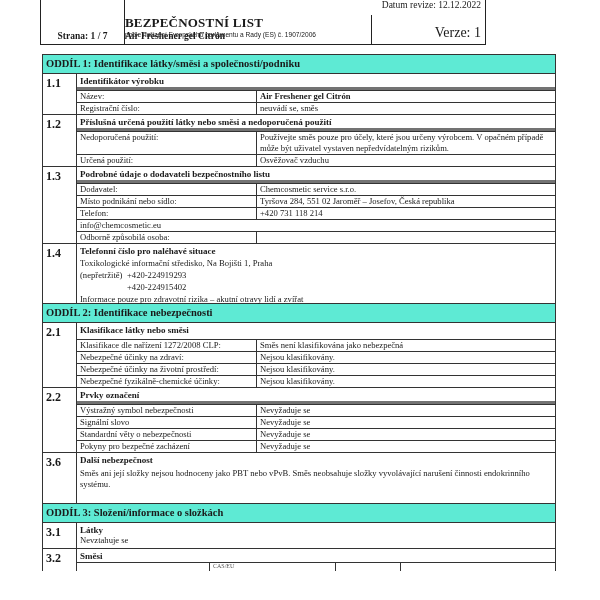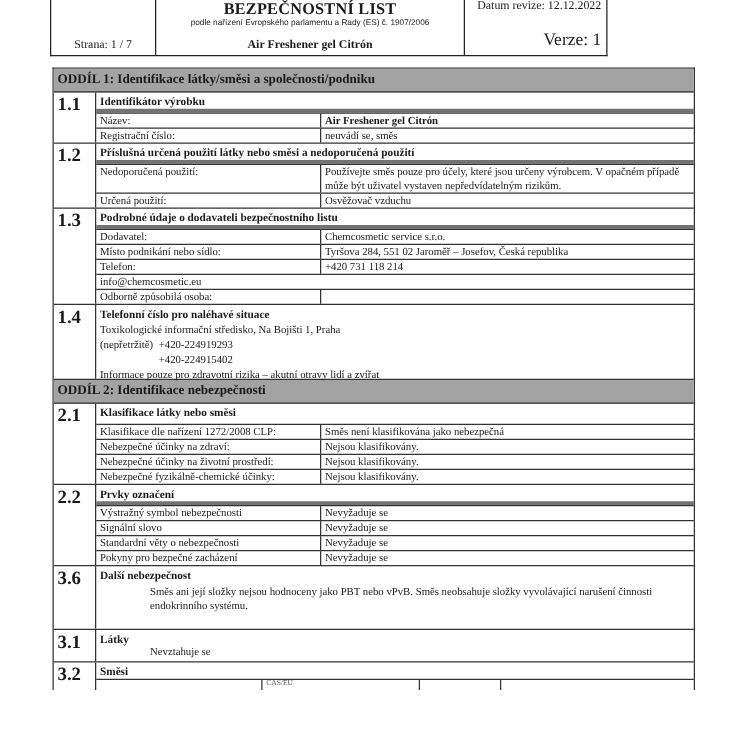--- a/index.html
+++ b/index.html
@@ -1,44 +1,44 @@
 <!DOCTYPE html>
 <html><head>
 <meta charset="utf-8">
 <style>
   html, body { margin:0; padding:0; background:#ffffff; }
   body { width:600px; height:600px; overflow:hidden; position:relative;
          font-family:"Liberation Serif", serif; color:#1a1a1a; }
   .hdr { position:absolute; left:40px; top:-1px; width:444px; height:45px;
          border:1px solid #222; border-top:none; display:flex; }
-  .hdr-left { width:83px; border-right:1px solid #222; position:relative; }
-  .hdr-mid { width:246px; border-right:1px solid #222; position:relative; text-align:center; }
+  .hdr-left { width:83px; border-right:1px solid #222; position:relative;font-weight:bold; }
+  .hdr-mid { width:246px; border-right:1px solid #222; position:relative; text-align:left;margin-top:16px; }
   .hdr-right { flex:1; position:relative; }
   .h-strana { position:absolute; bottom:3px; left:0; right:0; text-align:center; font-size:9.5px; }
   .h-title { position:absolute; top:0px; left:0; right:0; font-size:13px; font-weight:bold; letter-spacing:0.2px; }
   .h-sub { position:absolute; top:16px; left:0; right:0; font-family:"Liberation Sans", sans-serif; font-size:6.6px; }
   .h-product { position:absolute; bottom:3px; left:0; right:0; font-size:9.5px; font-weight:bold; }
   .h-datum { position:absolute; top:1px; right:4px; font-size:9.5px; }
   .h-verze { position:absolute; bottom:3px; right:4px; font-size:14px;margin-top:32px; }
 
   .doc { position:absolute; left:42px; top:54px; width:512px; border:1px solid #333; border-bottom:none; }
-  .sec-title { background:#a3a3a3; font-weight:bold; font-size:10.5px; padding:3px 3px 2px 3px; border-bottom:1px solid #333; height:13px; }
+  .sec-title { background:#5eead4; font-weight:bold; font-size:10.5px; padding:3px 3px 2px 3px; border-bottom:1px solid #333; height:13px; }
   .sub { display:flex; border-bottom:1px solid #333; }
-  .sub-num { width:34px; font-weight:bold; font-size:15px; padding:2px 3px; border-right:1px solid #333; box-sizing:border-box; }
+  .sub-num { width:34px; font-weight:bold; font-size:12px; padding:2px 3px; border-right:1px solid #333; box-sizing:border-box; }
   .sub-body { flex:1; }
   .sub-head { font-weight:bold; font-size:9px; padding:2px 3px 1px 3px; }
   .sub-head.ruled { border-bottom:3px solid #737373; }
   .kv { display:flex; font-size:8.6px; border-top:1px solid #333; }
   .kv:first-of-type { border-top:none; }
   .kv .k { padding:0 3px; border-right:1px solid #333; line-height:11px; box-sizing:border-box; }
   .kv .v { padding:0 3px; line-height:11px; flex:1; }
   .kv .v.bold { font-weight:bold; }
   .w2 { width:180px; }
   .w3 { width:180px; }
-  .para { font-size:8.6px; padding:2px 3px 2px 3px; line-height:11px;margin-left:40px; }
+  .para { font-size:8.6px; padding:2px 3px 2px 3px; line-height:11px; }
   .emer { font-size:8.6px; padding:1px 3px 0 3px; line-height:11px; }
   .emer .indent { display:inline-block; width:47px; }
   .mix-table { display:flex; border-top:1px solid #333; height:8px; }
   .mix-table div { border-right:1px solid #333; font-size:6px; overflow:hidden; color:#555; }
 </style>
 </head>
 <body>
 
 <div class="hdr">
   <div class="hdr-left">
@@ -174,20 +174,21 @@
   </div>
 
   <div class="sub">
     <div class="sub-num">3.6</div>
     <div class="sub-body" style="height:50px;">
       <div class="sub-head">Další nebezpečnost</div>
       <div class="para">Směs ani její složky nejsou hodnoceny jako PBT nebo vPvB. Směs neobsahuje složky vyvolávající narušení činnosti endokrinního systému.</div>
     </div>
   </div>
 
+  <div class="sec-title">ODDÍL 3: Složení/informace o složkách</div>
 
   <div class="sub">
     <div class="sub-num">3.1</div>
     <div class="sub-body">
       <div class="sub-head" style="padding-bottom:0;">Látky</div>
       <div class="para" style="padding-top:0;">Nevztahuje se</div>
     </div>
   </div>
 
   <div class="sub" style="border-bottom:none;">

